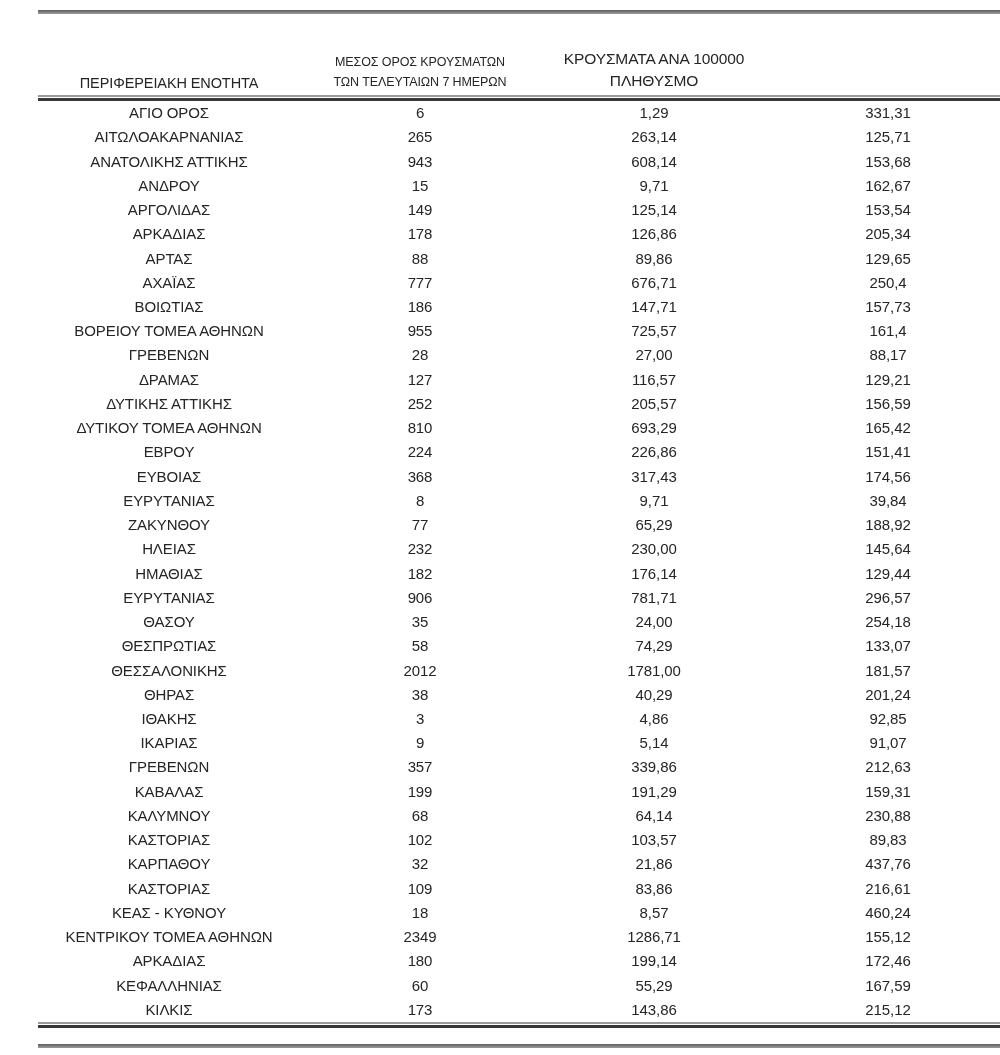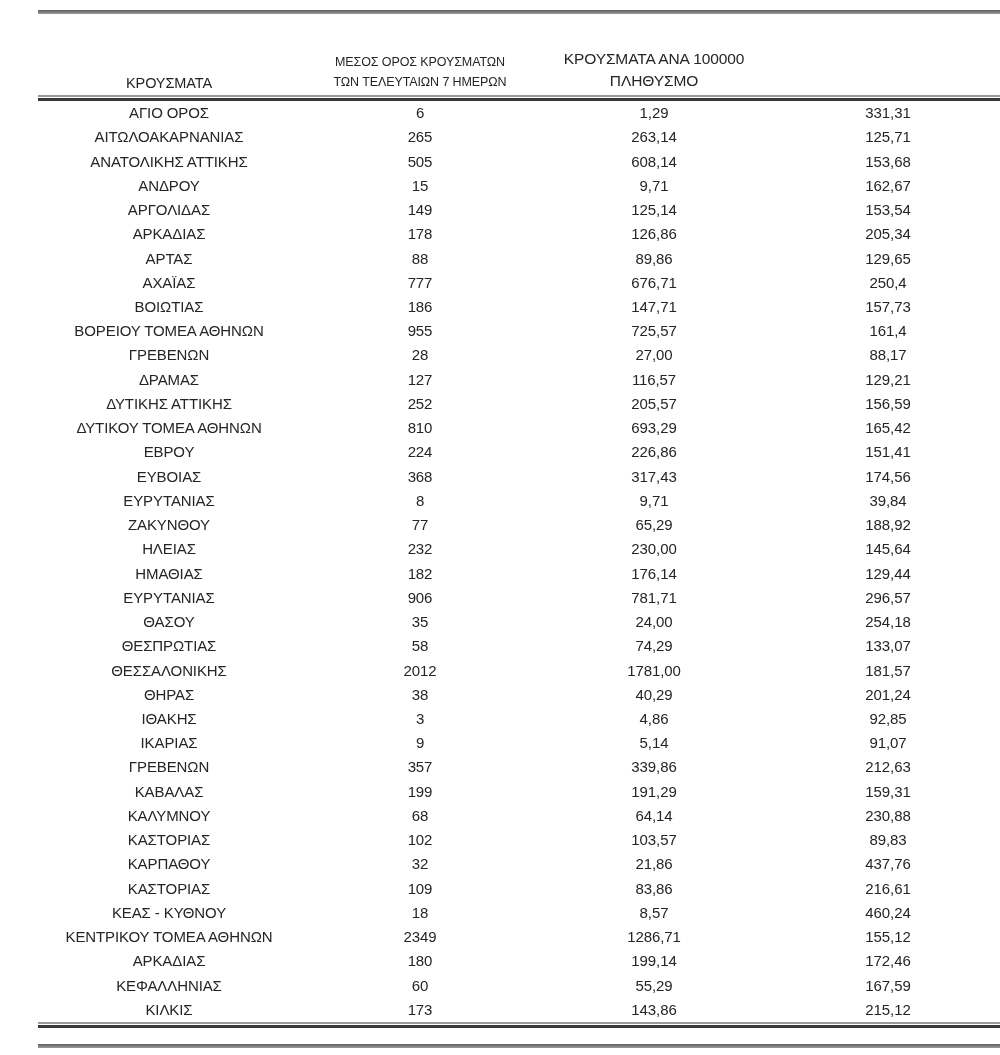--- a/index.html
+++ b/index.html
@@ -53,21 +53,21 @@
 </style>
 </head>
 <body>
 
 <div class="page">
 
   <div class="rule rule-outer rule-top"></div>
 
   <div class="thead">
     <div class="th th-regular">
-      <span>ΚΡΟΥΣΜΑΤΑ</span>
+      <span>ΠΕΡΙΦΕΡΕΙΑΚΗ ΕΝΟΤΗΤΑ</span>
     </div>
     <div class="th th-small">
       <span>ΜΕΣΟΣ ΟΡΟΣ ΚΡΟΥΣΜΑΤΩΝ</span>
       <span>ΤΩΝ ΤΕΛΕΥΤΑΙΩΝ 7 ΗΜΕΡΩΝ</span>
     </div>
     <div class="th th-large">
       <span>ΚΡΟΥΣΜΑΤΑ ΑΝΑ 100000</span>
       <span>ΠΛΗΘΥΣΜΟ</span>
     </div>
   </div>
@@ -82,21 +82,21 @@
         <div class="td">331,31</div>
       </div>
       <div class="tr">
         <div class="td">ΑΙΤΩΛΟΑΚΑΡΝΑΝΙΑΣ</div>
         <div class="td">265</div>
         <div class="td">263,14</div>
         <div class="td">125,71</div>
       </div>
       <div class="tr">
         <div class="td">ΑΝΑΤΟΛΙΚΗΣ ΑΤΤΙΚΗΣ</div>
-        <div class="td">505</div>
+        <div class="td">943</div>
         <div class="td">608,14</div>
         <div class="td">153,68</div>
       </div>
       <div class="tr">
         <div class="td">ΑΝΔΡΟΥ</div>
         <div class="td">15</div>
         <div class="td">9,71</div>
         <div class="td">162,67</div>
       </div>
       <div class="tr">

